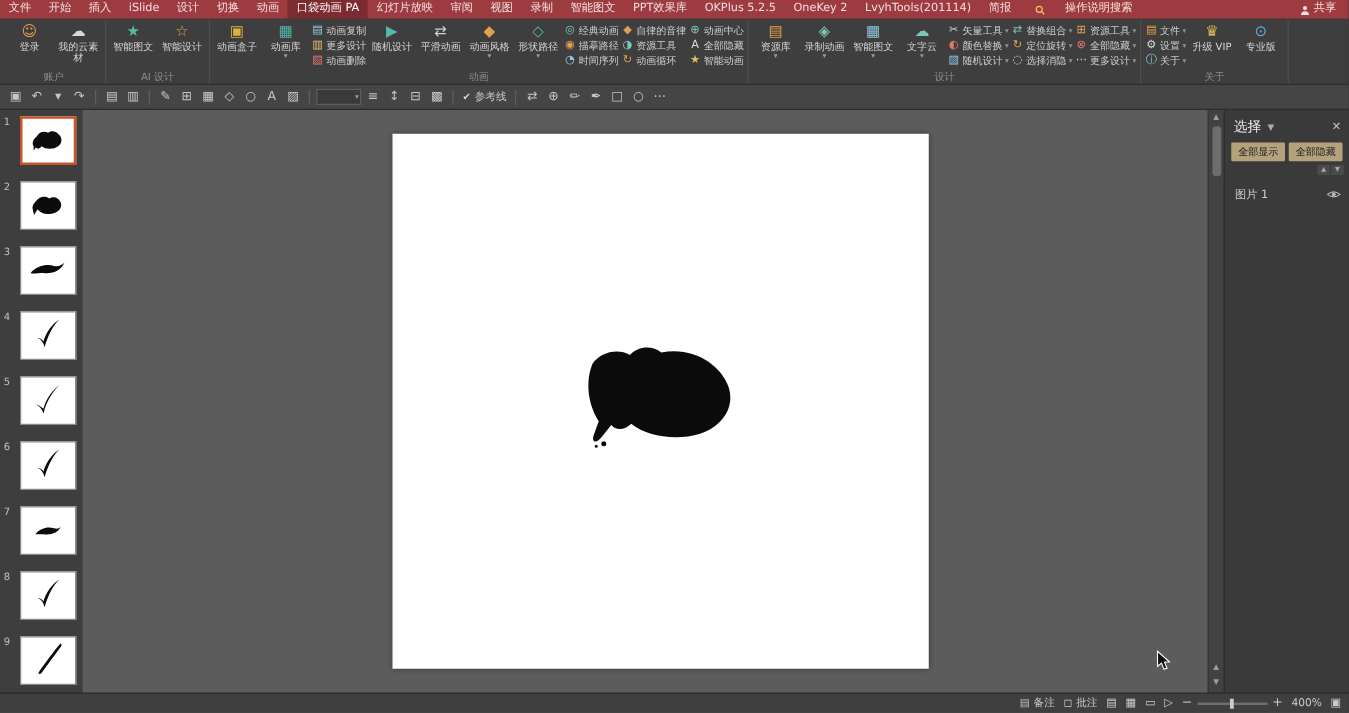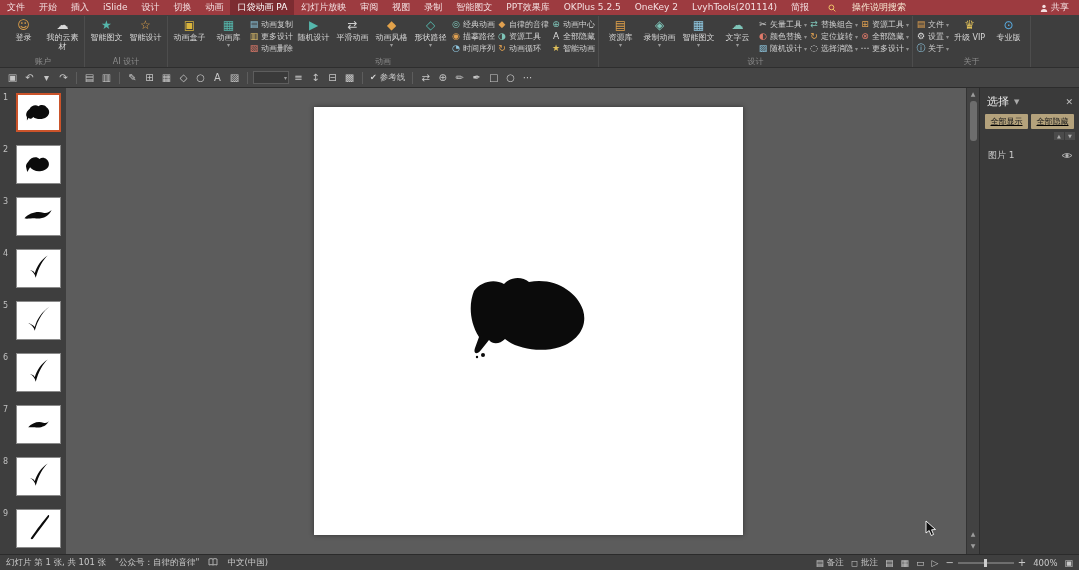--- a/index.html
+++ b/index.html
@@ -58,21 +58,21 @@
   .vs-arrow { width:13px; height:12px; color:#9d9d9d; font-size:6px; text-align:center; line-height:12px; cursor:pointer; }
   .vs-track { flex:1 1 auto; width:9px; position:relative; }
   .vs-thumb { position:absolute; top:1px; left:1px; width:7px; height:40px; background:#6d6d6d; border-radius:3px; cursor:pointer; }
   .vs-nav { display:flex; flex-direction:column; padding-bottom:2px; }
 
   .panel { width:100px; background:#3a3a3a; border-left:1px solid #2d2d2d; display:flex; flex-direction:column; flex:0 0 auto; }
   .panel-header { display:flex; align-items:center; padding:6px 6px 5px 7px; }
   .panel-title { font-size:11px; color:#ededed; }
   .panel-caret { font-size:7px; color:#aaaaaa; margin-left:5px; cursor:pointer; }
   .panel-close { margin-left:auto; color:#c0c0c0; font-size:9px; cursor:pointer; }
-  .panel-buttons { display:flex; gap:3px; padding:0 5px;text-decoration:underline; }
+  .panel-buttons { display:flex; gap:3px; padding:0 5px; }
   .pbtn { flex:1 1 auto; background:#b4a27c; color:#1c1c1c; font-size:8px; text-align:center; padding:2px 0; border-radius:1px; cursor:pointer; white-space:nowrap; }
   .panel-reorder { display:flex; justify-content:flex-end; gap:1px; padding:3px 4px 2px 0; }
   .reorder-btn { width:10px; height:8px; background:#4b4b4b; color:#ababab; font-size:5px; line-height:8px; text-align:center; cursor:pointer; }
   .panel-list { padding-top:4px; }
   .pane-item { display:flex; align-items:center; padding:3px 6px 3px 8px; color:#cccccc; font-size:9px; cursor:pointer; }
   .pane-eye { margin-left:auto; display:flex; align-items:center; cursor:pointer; }
 
   
   .statusbar { height:16px; background:#3f3f3f; border-top:1px solid #2b2b2b; display:flex; align-items:center; font-size:8.5px; color:#c9c9c9; padding:0 6px; gap:9px; flex:0 0 auto; white-space:nowrap; }
   .sb-left { display:flex; align-items:center; gap:9px; }
@@ -513,29 +513,20 @@
                 <path d="M1 4.5 Q6 0.5 11 4.5 Q6 8.5 1 4.5 Z" fill="none" stroke="#b5b5b5" stroke-width="0.9"></path>
                 <circle cx="6" cy="4.5" r="1.6" fill="#b5b5b5"></circle>
               </svg>
             </span>
           </div>
         </div>
     </div>
   </div>
 
   <div class="statusbar">
-    <div class="sb-left">
-      <span>幻灯片 第 1 张, 共 101 张</span>
-      <span>"公众号：自律的音律"</span>
-      <svg width="10" height="9" viewBox="0 0 10 9">
-          <path d="M1 1 Q3 0.2 5 1 Q7 0.2 9 1 L9 7 Q7 6.2 5 7 Q3 6.2 1 7 Z" fill="none" stroke="#c9c9c9" stroke-width="0.8"></path>
-          <line x1="5" y1="1" x2="5" y2="7" stroke="#c9c9c9" stroke-width="0.8"></line>
-        </svg>
-      <span>中文(中国)</span>
-    </div>
     <div class="sb-right">
       <span class="sb-item">
           <span>▤</span>
           <span>备注</span>
         </span>
       <span class="sb-item">
           <span>◻</span>
           <span>批注</span>
         </span>
       <span class="sb-viewicon">▤</span>

